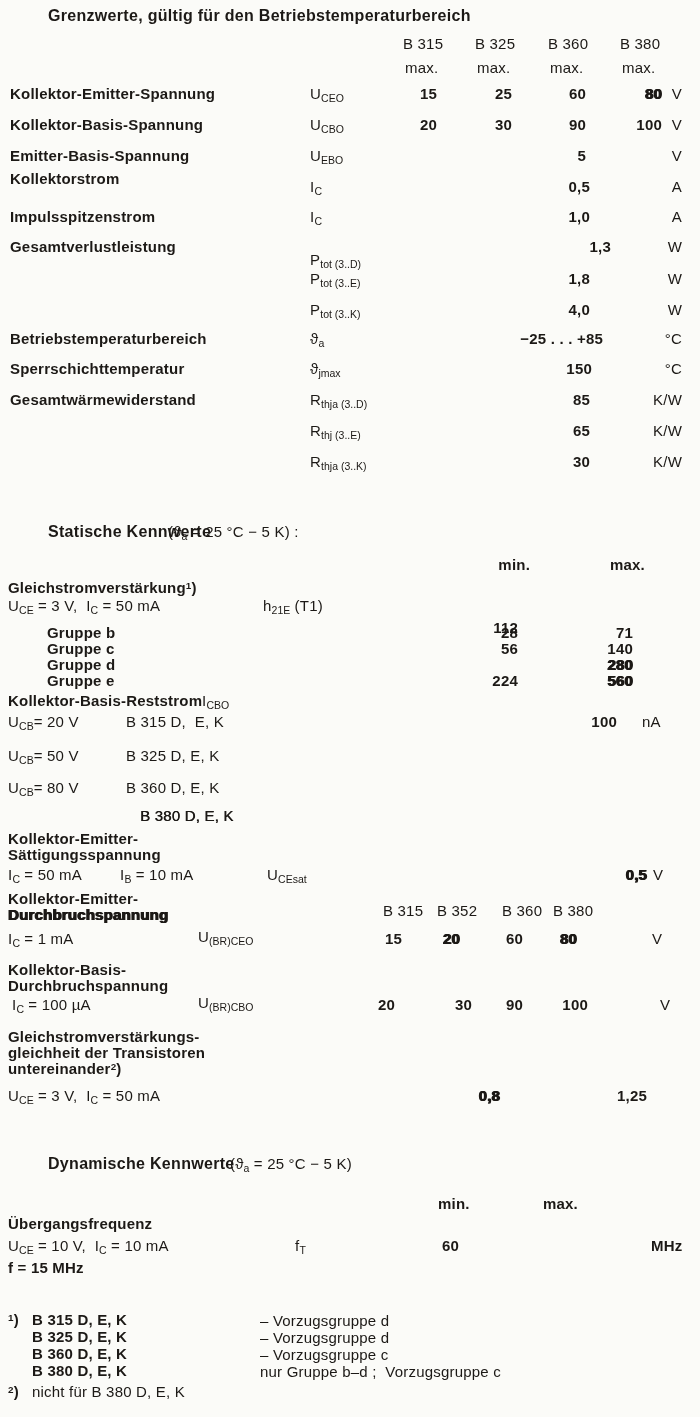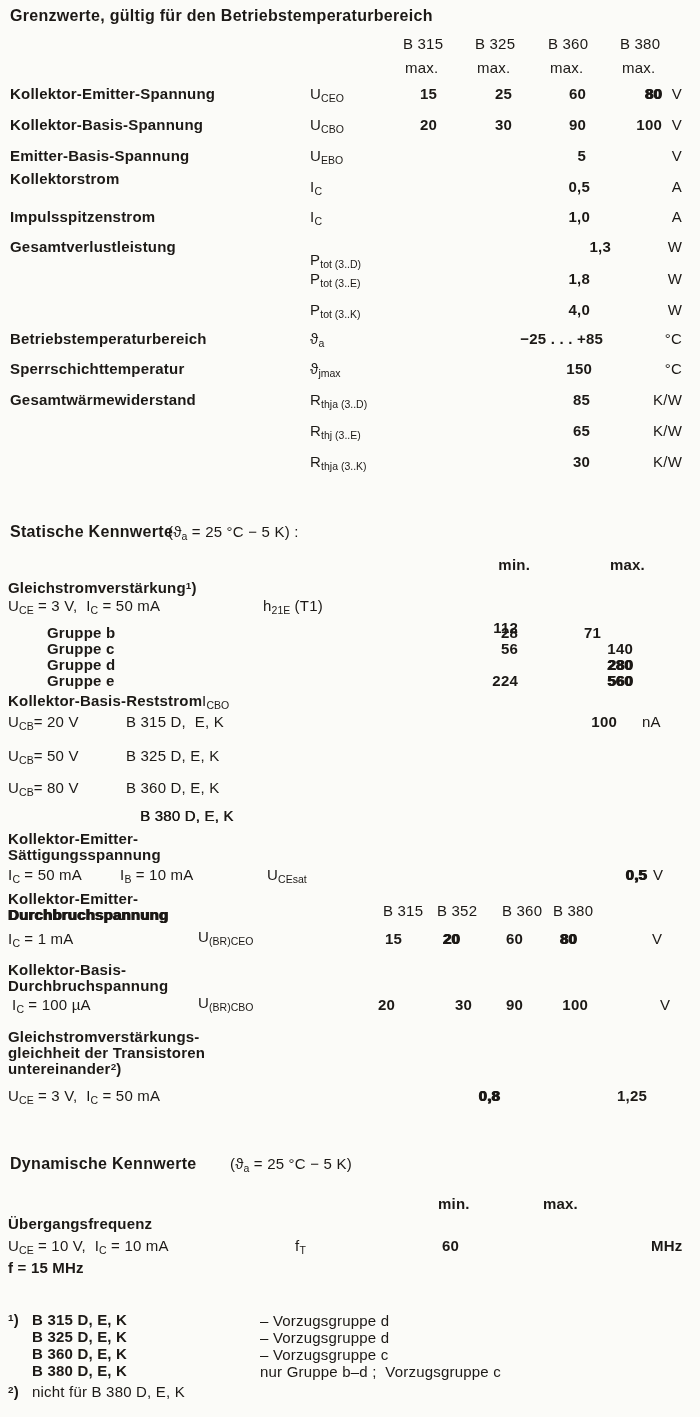--- a/index.html
+++ b/index.html
@@ -5,21 +5,21 @@
   html,body { margin:0; padding:0; background:#e8e8e6; }
   .page {
     position:relative; width:700px; height:1417px; margin:0 auto;
     background:#fbfbf8; color:#1c1916; overflow:hidden;
     font-family:"Liberation Sans", sans-serif;
   }
   .t { position:absolute; font-size:15px; line-height:1.12; white-space:pre; letter-spacing:0.2px; }
   .b { font-weight:700; }
   .n { font-weight:400; }
   .r { text-align:right; }
-  .h1 { font-size:16px; letter-spacing:0.3px; }
+  .h1 { font-size:16px; letter-spacing:0.3px;margin-left:38px; }
   sub { font-size:0.70em; vertical-align:-0.27em; line-height:0; letter-spacing:0; }
   sup { font-size:0.66em; vertical-align:0.42em; line-height:0; }
   .smudge { text-shadow:0.8px 0 0 currentColor, -0.4px 0.3px 0 currentColor; }
   .soft { text-shadow:0.4px 0 0 currentColor; }
 </style>
 </head>
 <body>
 
 <div class="page">
 
@@ -109,21 +109,21 @@
 
     <div class="t b r" style="left:470px;top:557px;width:60px">min.</div>
     <div class="t b r" style="left:585px;top:557px;width:60px">max.</div>
 
     <div class="t b" style="left:8px;top:580px"><span>Gleichstromverstärkung</span><sup>1</sup><span>)</span></div>
     <div class="t n" style="left:8px;top:598px"><span>U</span><sub>CE</sub><span> = 3 V,  I</span><sub>C</sub><span> = 50 mA</span></div>
     <div class="t n" style="left:263px;top:598px"><span>h</span><sub>21E</sub><span> (T1)</span></div>
 
     <div class="t b" style="left:47px;top:625px">Gruppe b</div>
     <div class="t b r" style="left:458px;top:625px;width:60px">28</div>
-    <div class="t b r" style="left:541px;top:625px;width:60px">71</div>
+    <div class="t b r" style="left:573px;top:625px;width:60px">71</div>
 
     <div class="t b" style="left:47px;top:641px">Gruppe c</div>
     <div class="t b r" style="left:458px;top:641px;width:60px">56</div>
     <div class="t b r" style="left:573px;top:641px;width:60px">140</div>
 
     <div class="t b" style="left:47px;top:657px">Gruppe d</div>
     <div class="t b r" style="left:458px;top:620px;width:60px">112</div>
     <div class="t b r smudge" style="left:573px;top:657px;width:60px">280</div>
 
     <div class="t b" style="left:47px;top:673px">Gruppe e</div>

